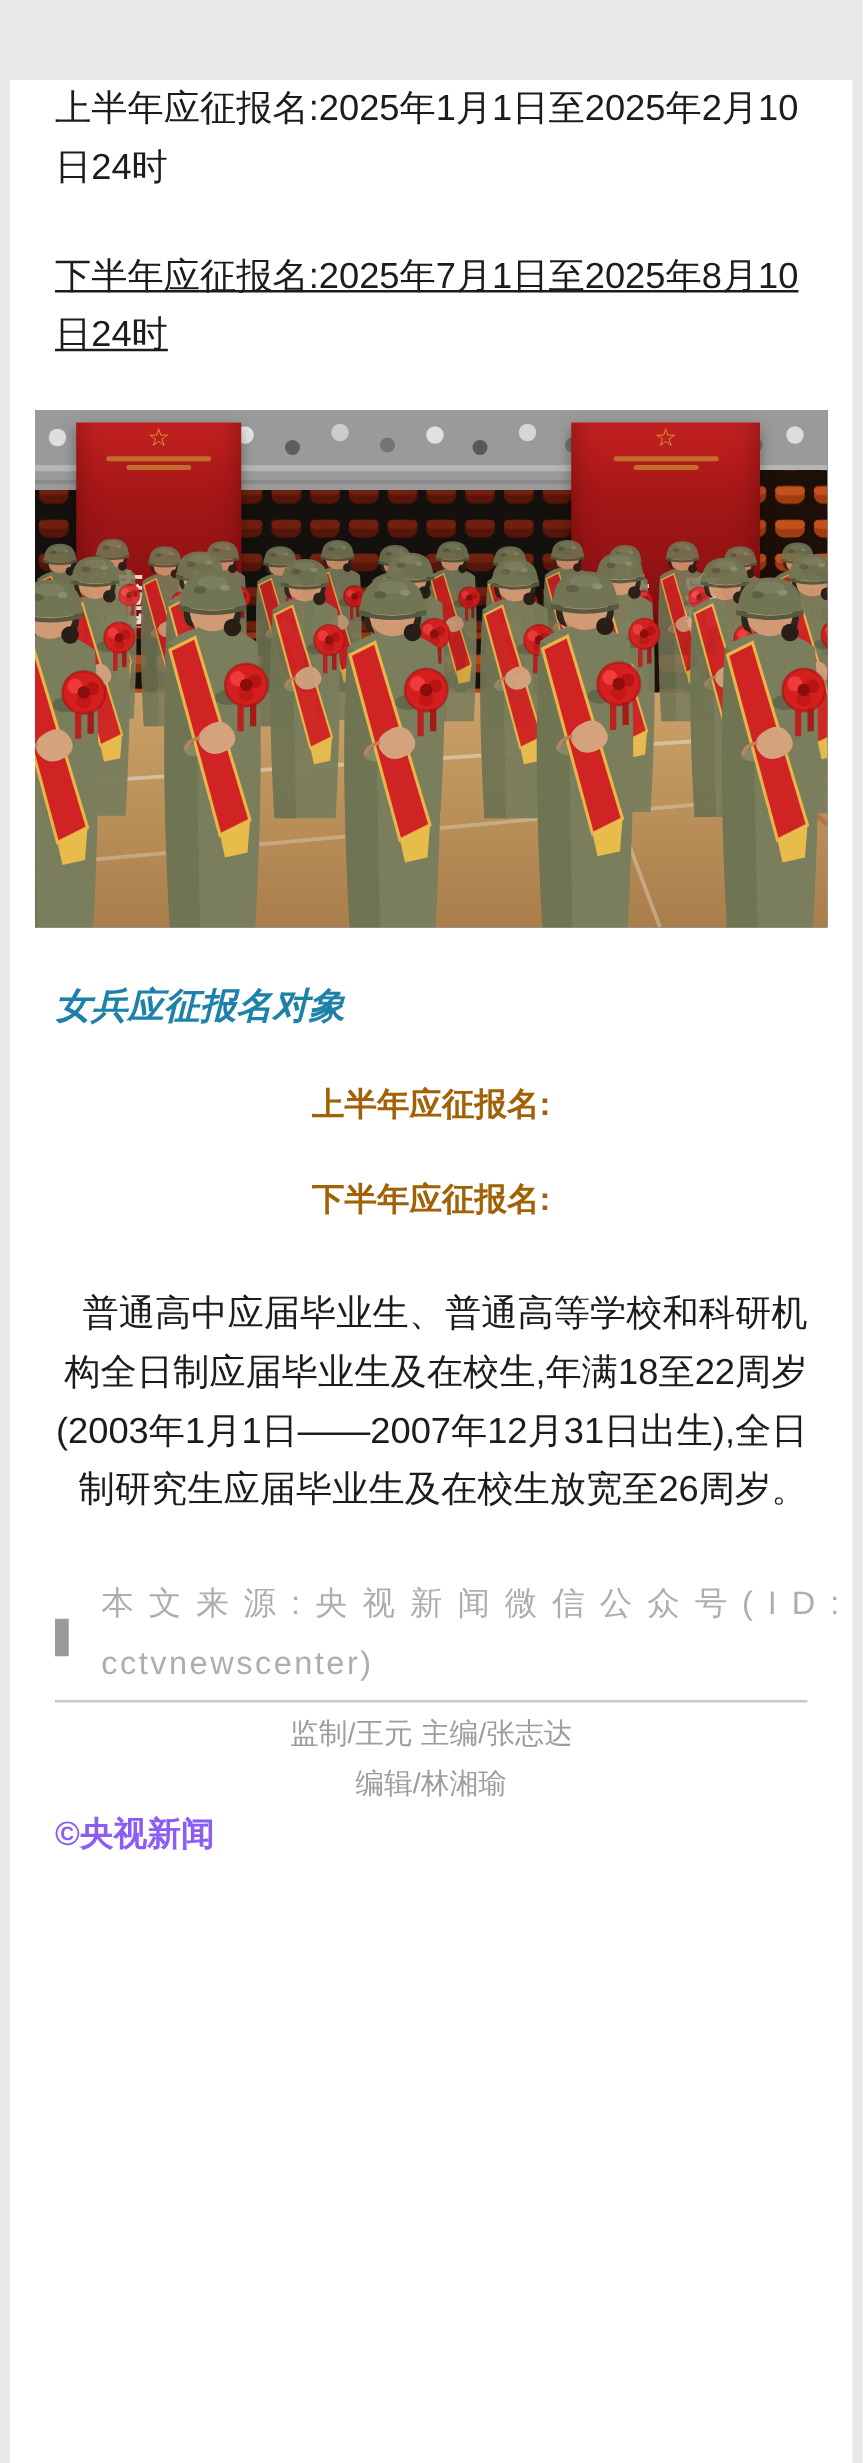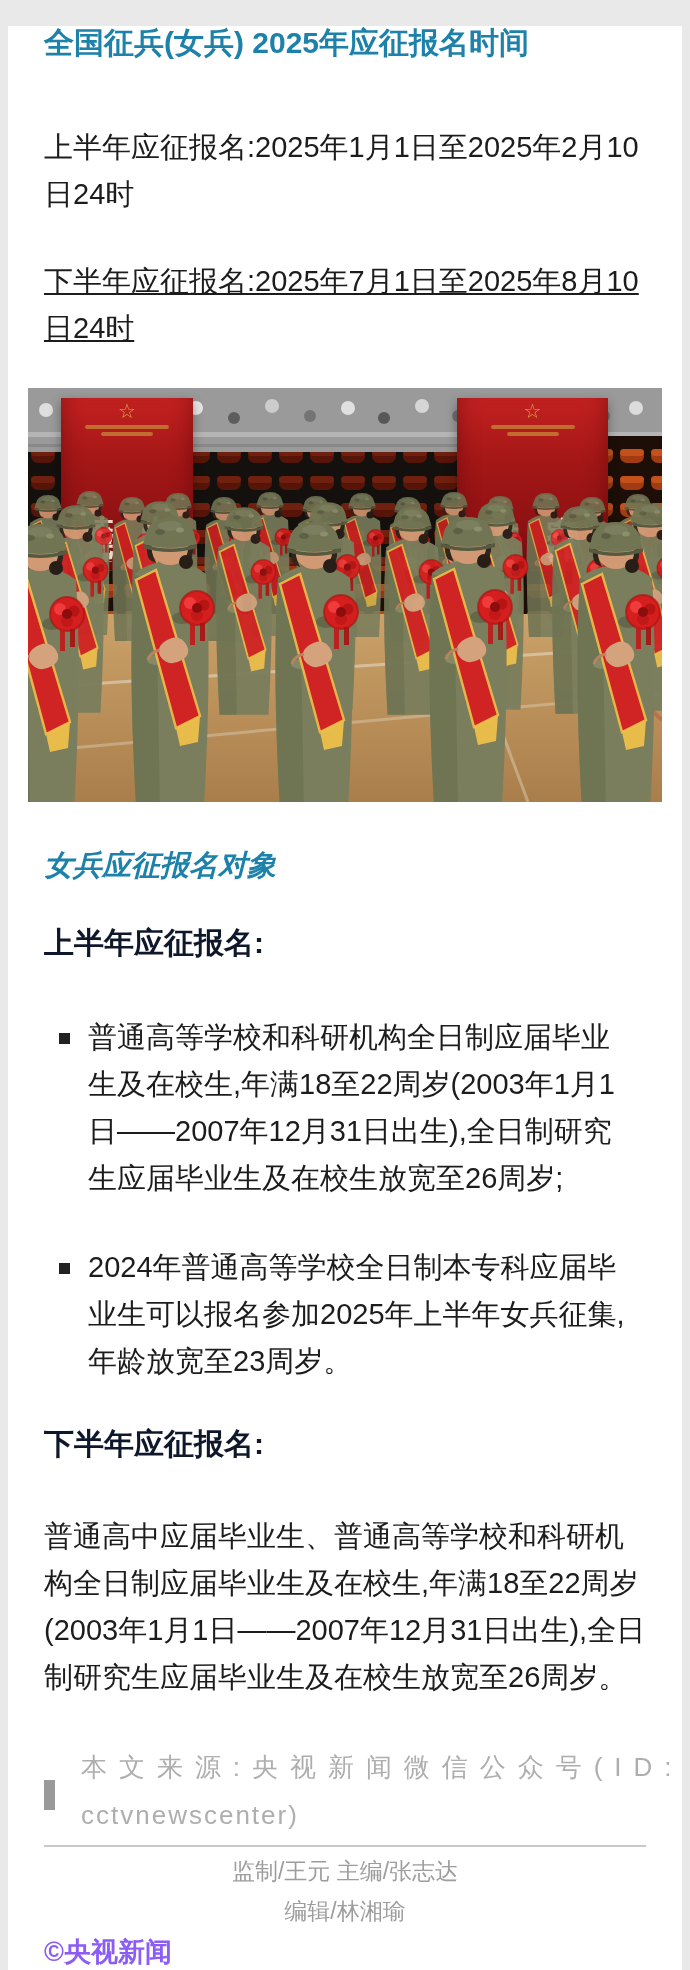--- a/index.html
+++ b/index.html
@@ -24,22 +24,23 @@
     margin:26px 8px 0;
   }
   h2.h-blue{margin-top:46px; font-size:29px;font-style:italic;}
   .body{
     font-size:29px; line-height:47px; color:var(--text,#1c1c1c);
     margin:0 8px;
   }
   p.t1{margin-top:64px;}
   p.t2{margin-top:40px;text-decoration:underline;}
   .sub{
-    font-size:30px; line-height:34px; font-weight:bold; color:#0f172a;
+    font-size:26px; line-height:34px; font-weight:bold; color:#a16207;
     margin:44px 8px 0;
+    text-align:center;
   }
   .sub.second{margin-top:42px;}
   
   .photo{
     position:relative;
     margin:36px -8px 0;
     width:calc(100% + 16px);
     height:414px;
     background:#2b2b2b;
     overflow:hidden;
@@ -67,38 +68,37 @@
   }
   .ph-fg{z-index:3;}
   
   .bullets{list-style:none; margin:54px 8px 0; padding:0;}
   .bullets li{position:relative; padding-left:36px;}
   .bullets li + li{margin-top:42px;}
   .bullets li::before{
     content:""; position:absolute; left:7px; top:19px;
     width:11px; height:11px; background:#222;
   }
-  p.t3{margin-top:52px;}
+  p.t3{margin-top:52px;text-align:right;}
   
   .source{display:flex; margin:42px 8px 0; align-items:center;}
   .srcbar{width:11px; height:30px; background:#9a9a9a; margin:8px 26px 0 0; flex:none;}
   .src1{font-size:26px; line-height:48px; letter-spacing:.46em; color:#aeaeae; white-space:nowrap;}
   .src2{font-size:26px; line-height:48px; letter-spacing:2px; color:#aeaeae;}
   .divider{border:none; border-top:2px solid #c9c9c9; margin:6px 8px 0;}
   .credit{font-size:23px; line-height:24px; color:#9d9d9d; margin:12px 8px 0;text-align:center;}
   .credit + .credit{margin-top:16px;}
   .copyright{font-size:27px; line-height:30px; font-weight:bold; color:#8b5cf6; margin:14px 8px 0;}
 </style>
 </head>
 <body>
 
 <div class="frame">
 <div class="page">
 
-  <h1 class="h-blue">全国征兵(女兵) 2025年应征报名时间</h1>
 
   <p class="body t1">上半年应征报名:2025年1月1日至2025年2月10日24时</p>
   <p class="body t2">下半年应征报名:2025年7月1日至2025年8月10日24时</p>
 
   <figure class="photo">
 
     <svg class="ph-bg" viewBox="0 0 634 414" preserveAspectRatio="none">
       <defs>
         <pattern id="seatsDark" width="31" height="27" patternUnits="userSpaceOnUse">
           <rect width="31" height="27" fill="#14100d"></rect>
@@ -240,24 +240,20 @@
       <use href="#soldier" transform="translate(286,160)"></use>
       <use href="#soldier" transform="translate(440,155)"></use>
       <use href="#soldier" transform="translate(588,160)"></use>
     </svg>
   </figure>
 
   <h2 class="h-blue">女兵应征报名对象</h2>
 
   <h3 class="sub">上半年应征报名:</h3>
 
-  <ul class="bullets">
-    <li class="body">普通高等学校和科研机构全日制应届毕业生及在校生,年满18至22周岁(2003年1月1日——2007年12月31日出生),全日制研究生应届毕业生及在校生放宽至26周岁;</li>
-    <li class="body">2024年普通高等学校全日制本专科应届毕业生可以报名参加2025年上半年女兵征集,年龄放宽至23周岁。</li>
-  </ul>
 
   <h3 class="sub second">下半年应征报名:</h3>
 
   <p class="body t3">普通高中应届毕业生、普通高等学校和科研机构全日制应届毕业生及在校生,年满18至22周岁(2003年1月1日——2007年12月31日出生),全日制研究生应届毕业生及在校生放宽至26周岁。</p>
 
   <div class="source">
     <div class="srcbar"></div>
     <div class="srctext">
       <div class="src1">本文来源:央视新闻微信公众号(ID:</div>
       <div class="src2">cctvnewscenter)</div>

